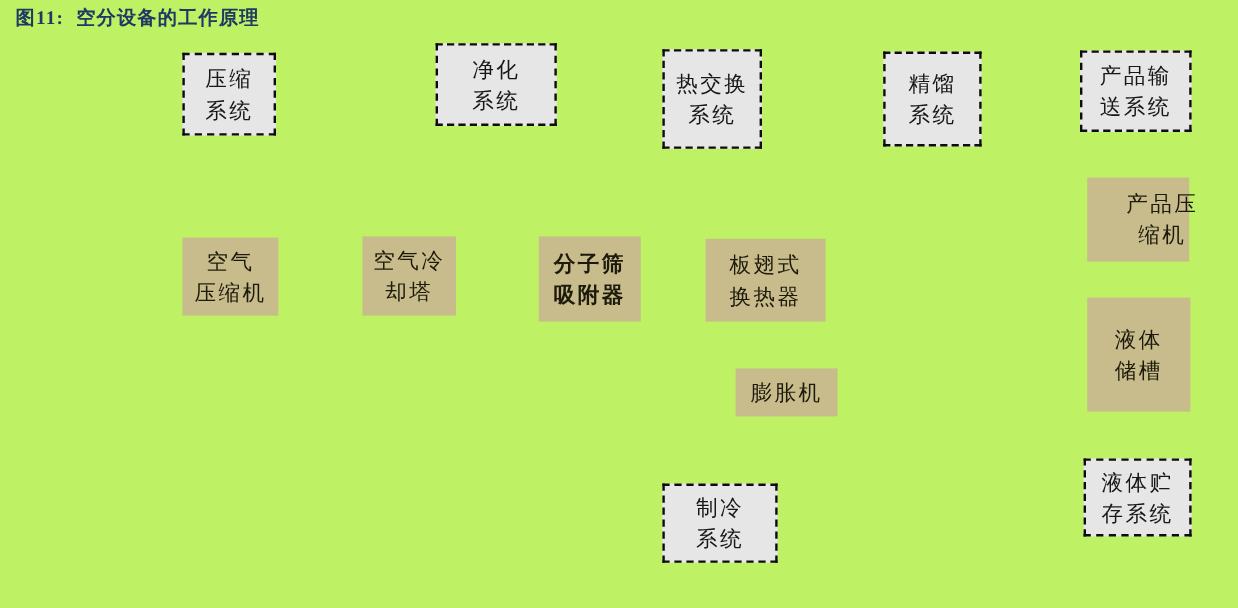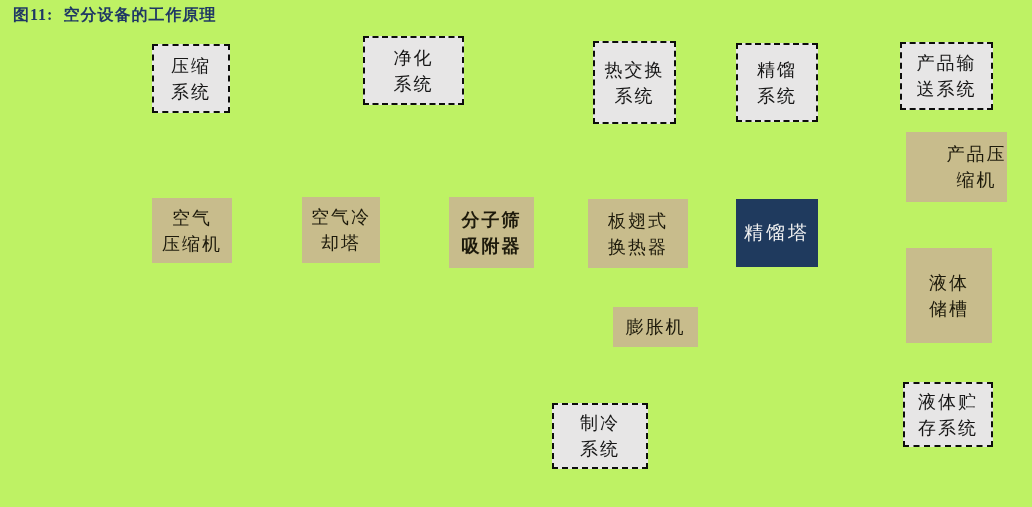--- a/index.html
+++ b/index.html
@@ -69,21 +69,21 @@
   <div class="node system" style="left:152px; top:44px; width:78px; height:69px;">
     <div class="l">压缩</div>
     <div class="l">系统</div>
   </div>
 
   <div class="node system" style="left:363px; top:36px; width:101px; height:69px;">
     <div class="l">净化</div>
     <div class="l">系统</div>
   </div>
 
-  <div class="node system" style="left:593px; top:41px; width:83px; height:83px;">
+  <div class="node system" style="left:552px; top:41px; width:83px; height:83px;">
     <div class="l">热交换</div>
     <div class="l">系统</div>
   </div>
 
   <div class="node system" style="left:736px; top:43px; width:82px; height:79px;">
     <div class="l">精馏</div>
     <div class="l">系统</div>
   </div>
 
   <div class="node system" style="left:900px; top:42px; width:93px; height:68px;">
@@ -104,25 +104,22 @@
   <div class="node equip" style="left:449px; top:197px; width:85px; height:71px;font-weight:bold;">
     <div class="l">分子筛</div>
     <div class="l">吸附器</div>
   </div>
 
   <div class="node equip" style="left:588px; top:199px; width:100px; height:69px;">
     <div class="l">板翅式</div>
     <div class="l">换热器</div>
   </div>
 
-  <div class="node highlight" style="left:736px; top:199px; width:82px; height:68px;">
-    <div class="l">精馏塔</div>
-  </div>
 
-  <div class="node equip" style="left:906px; top:132px; width:101px; height:70px;padding-left:40px;">
+  <div class="node equip" style="left:906px; top:148px; width:85px; height:70px;padding-left:40px;">
     <div class="l">产品压</div>
     <div class="l">缩机</div>
   </div>
 
   <div class="node equip" style="left:906px; top:248px; width:86px; height:95px;">
     <div class="l">液体</div>
     <div class="l">储槽</div>
   </div>
 
   <div class="node equip" style="left:587px; top:307px; width:85px; height:40px;margin-left:26px;">

